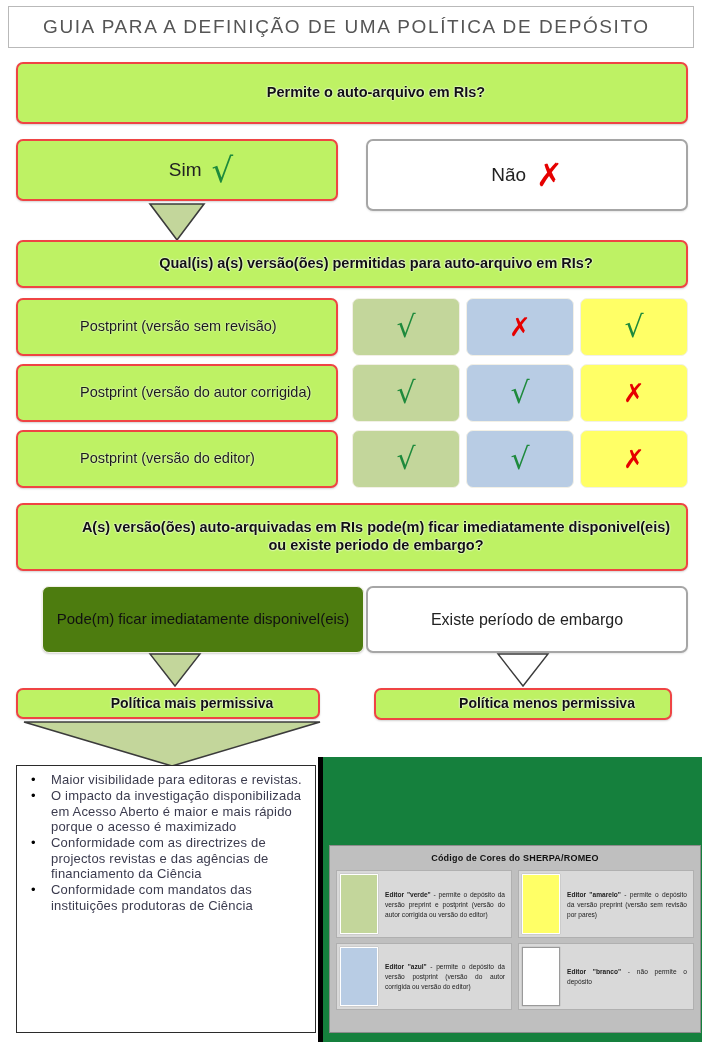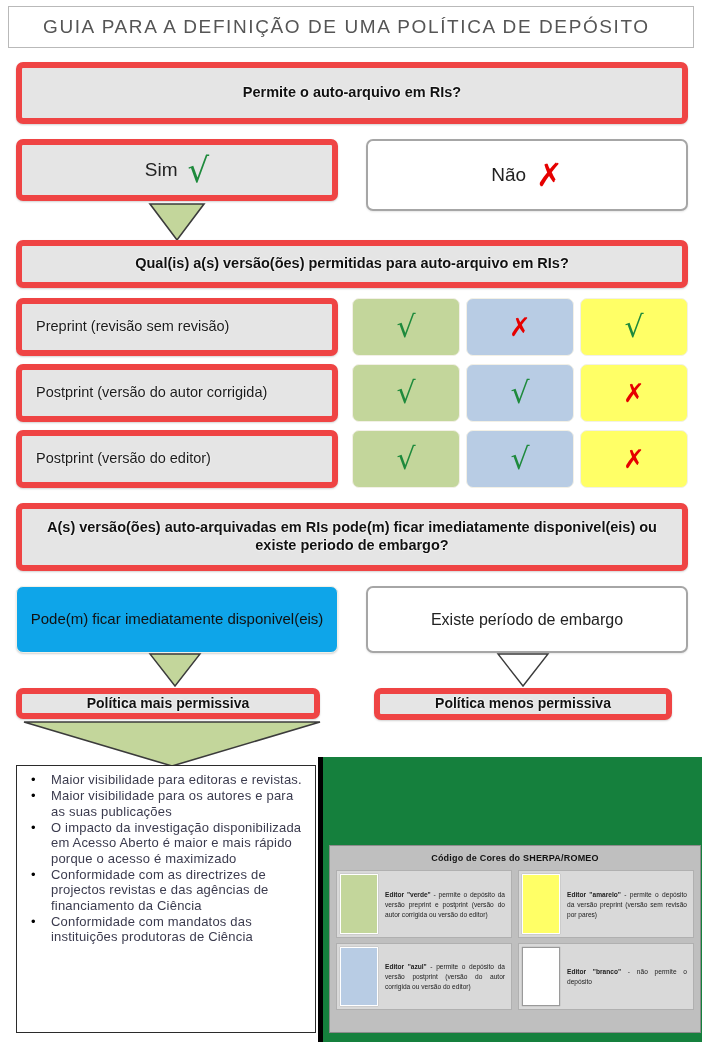--- a/index.html
+++ b/index.html
@@ -39,33 +39,35 @@
   
   .node {
     border-radius: 7px;
     display: flex;
     align-items: center;
     justify-content: center;
     text-align: center;
     box-sizing: border-box;
   }
   .grey {
-    background: #e5e5e5;
-    border: 6px solid #ef4444;
+    background: #bef264;
+    border: 2px solid #ef4444;
     box-shadow: 0 1px 2px rgba(0,0,0,0.18);
+    padding-left: 48px;
   }
   .white {
     background: #ffffff;
     border: 2px solid #a6a6a6;
     box-shadow: 0 1px 2px rgba(0,0,0,0.10);
   }
   .green {
-    background: #0ea5e9;
+    background: #4d7c0f;
     border: 1px solid #f2f0e6;
     box-shadow: 0 1px 2px rgba(0,0,0,0.18);
+    margin-left: 26px;
   }
   .bluecell { background: #b8cce4; border: 1px solid #f2f0e6; }
   .yellowcell { background: #ffff66; border: 1px solid #f2f0e6; }
   .greencell { background: #c3d69b; border: 1px solid #f2f0e6; }
 
   .q-text {
     font-weight: bold;
     font-size: 14.5px;
     color: #111111;
     text-shadow: 0 0 2px #ffffff, 0 0 2px #ffffff;
@@ -213,21 +215,21 @@
 
 <svg class="tri" style="left:148px; top:202px;" width="58" height="40" viewBox="0 0 58 40">
   <polygon points="2,2 56,2 29,38" fill="#c3d69b" stroke="#3b3b3b" stroke-width="1.6"></polygon>
 </svg>
 
 <div class="abs node grey" id="q2-box" style="left:16px; top:240px; width:672px; height:48px;">
   <span class="q-text">Qual(is) a(s) versão(ões) permitidas para auto-arquivo em RIs?</span>
 </div>
 
 <div class="abs node grey label-left" style="left:16px; top:298px; width:322px; height:58px;">
-  <span class="row-label">Preprint (revisão sem revisão)</span>
+  <span class="row-label">Postprint (versão sem revisão)</span>
 </div>
 <div class="abs node greencell" style="left:352px; top:298px; width:108px; height:58px;">
   <span class="mark check">√</span>
 </div>
 <div class="abs node bluecell" style="left:466px; top:298px; width:108px; height:58px;">
   <span class="mark cross mark-sm">✗</span>
 </div>
 <div class="abs node yellowcell" style="left:580px; top:298px; width:108px; height:58px;">
   <span class="mark check">√</span>
 </div>
@@ -284,21 +286,20 @@
   <span class="q-text" style="font-size:14px;">Política menos permissiva</span>
 </div>
 
 <svg class="tri" style="left:22px; top:720px;" width="300" height="48" viewBox="0 0 300 48">
   <polygon points="2,2 298,2 150,46" fill="#c3d69b" stroke="#3b3b3b" stroke-width="1.6"></polygon>
 </svg>
 
 <div class="abs" id="benefits-box">
   <ul id="benefits-list">
     <li>Maior visibilidade para editoras e revistas.</li>
-    <li>Maior visibilidade para os autores e para as suas publicações</li>
     <li>O impacto da investigação disponibilizada  em Acesso Aberto é maior e mais rápido porque o acesso é maximizado</li>
     <li>Conformidade com as directrizes de projectos revistas e das agências de financiamento da Ciência</li>
     <li>Conformidade com mandatos das instituições produtoras de Ciência</li>
   </ul>
 </div>
 
 <div class="abs" id="legend-outer">
   <div id="legend-panel">
     <div id="legend-title">Código de Cores do SHERPA/ROMEO</div>
     <div class="legend-grid">

